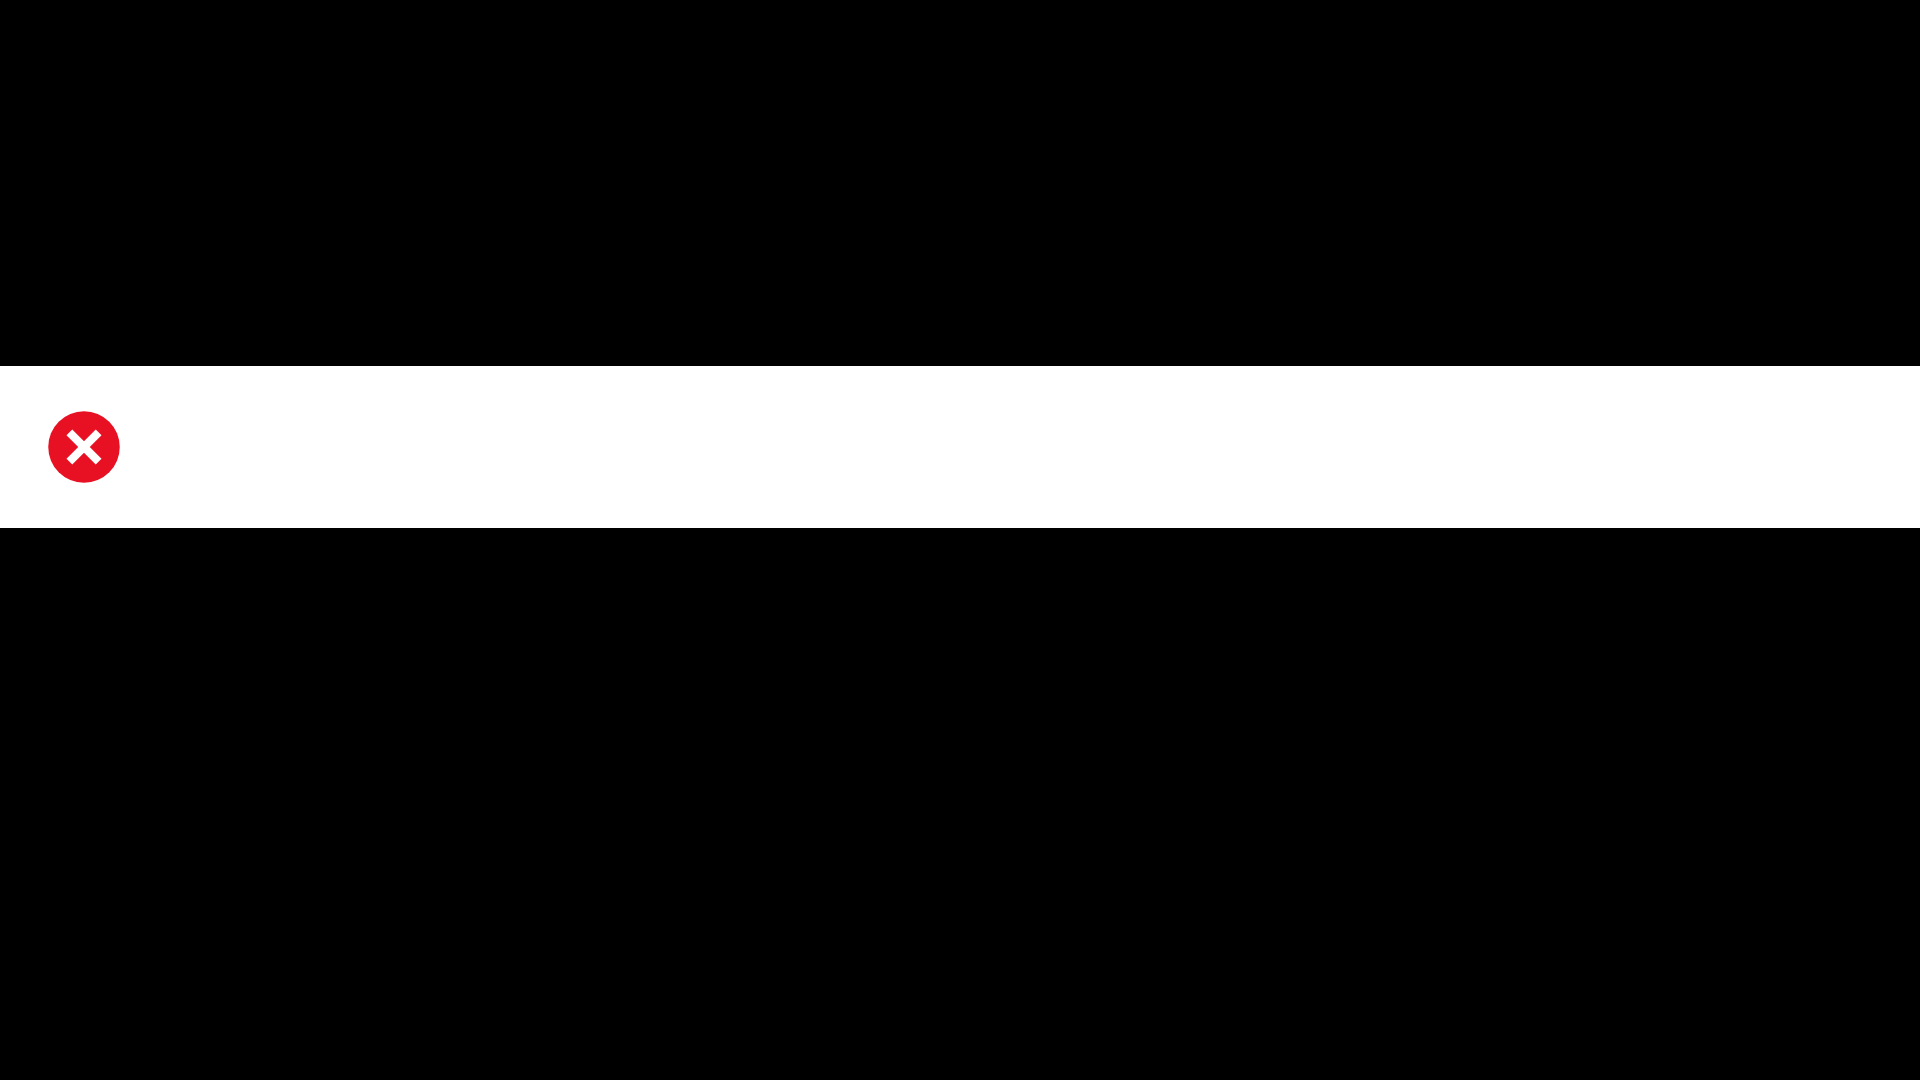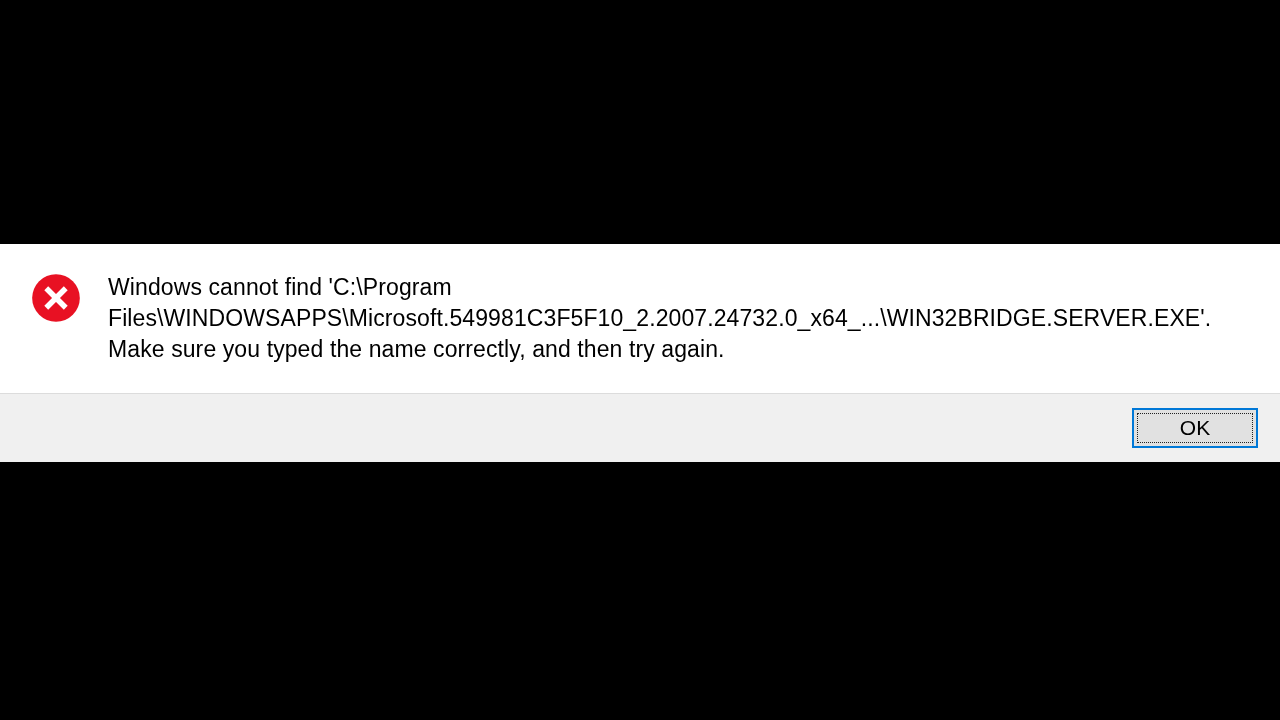--- a/index.html
+++ b/index.html
@@ -66,18 +66,14 @@
 
 <div class="dialog">
   <div class="dialog-body">
     <div class="error-icon">
       <svg viewBox="0 0 48 48" width="52" height="52">
         <circle cx="24" cy="24" r="22" fill="#e81123"></circle>
         <line x1="15" y1="15" x2="33" y2="33" stroke="#fff" stroke-width="5" stroke-linecap="flat"></line>
         <line x1="33" y1="15" x2="15" y2="33" stroke="#fff" stroke-width="5" stroke-linecap="flat"></line>
       </svg>
     </div>
-    <div class="message">Windows cannot find 'C:\Program Files\WINDOWSAPPS\Microsoft.549981C3F5F10_2.2007.24732.0_x64_...\WIN32BRIDGE.SERVER.EXE'. Make sure you typed the name correctly, and then try again.</div>
-  </div>
-  <div class="dialog-footer">
-    <button class="ok-button">OK</button>
   </div>
 </div>
 
 </body></html>

